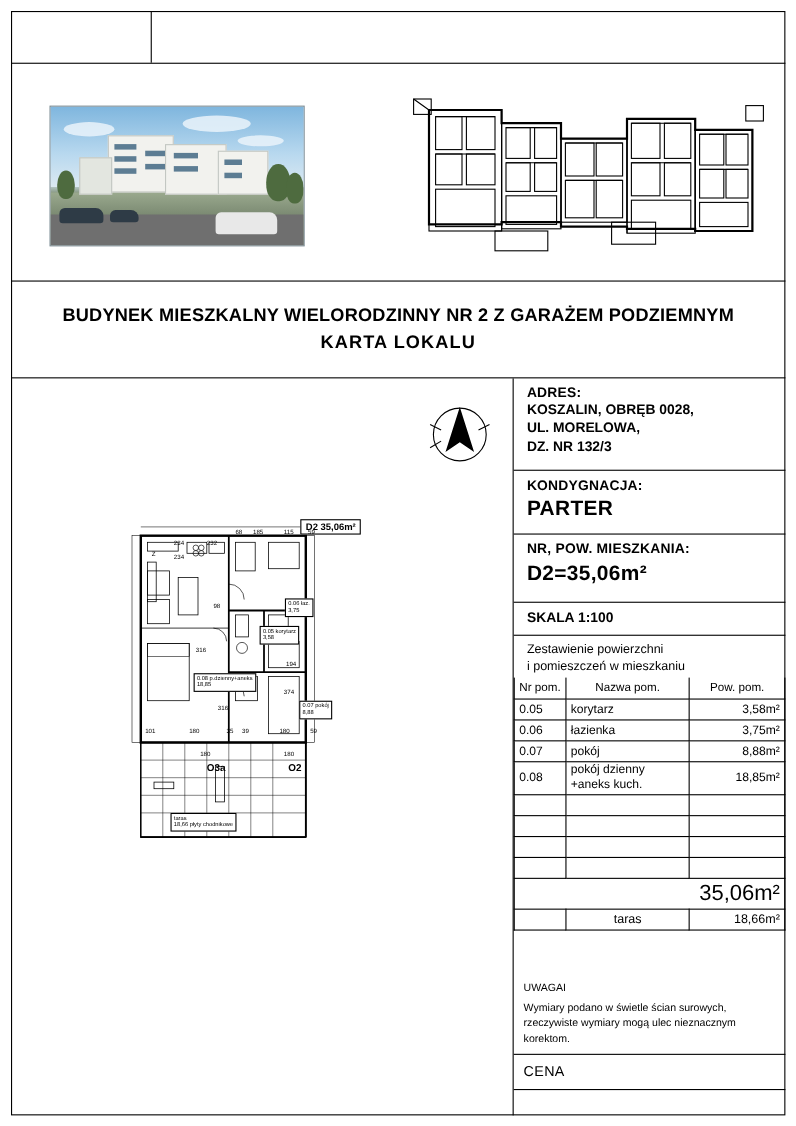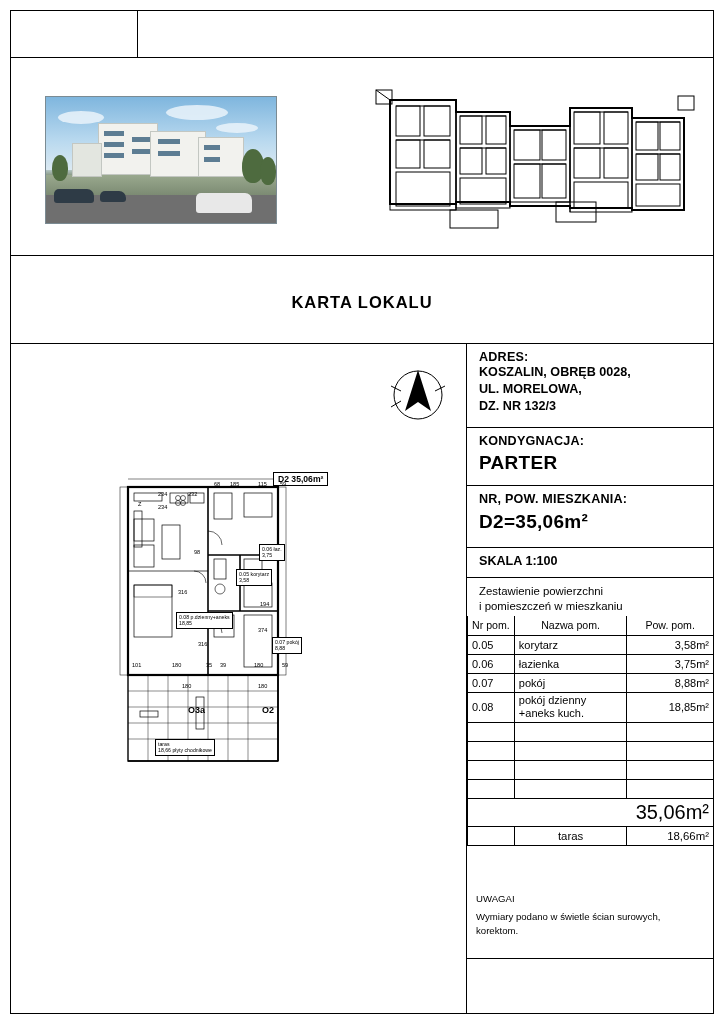--- a/index.html
+++ b/index.html
@@ -194,21 +194,21 @@
   .dim { position: absolute; font-size: 5.6px; color:#000; }
   .rmbox {
     position: absolute;
     border: 1px solid #000;
     background: #fff;
     font-size: 5.2px;
     line-height: 6.4px;
     padding: 1px 2px;
     white-space: nowrap;
   }
-  .bigtxt { position:absolute; font-size: 9px; font-weight: bold; margin-top: 12px; }
+  .bigtxt { position:absolute; font-size: 9px; font-weight: bold; }
   svg { display: block; }
 </style>
 </head>
 <body>
 
 <div class="page">
 
   <div class="frame"></div>
 
   <div class="hdr-strip">
@@ -289,20 +289,21 @@
           <path d="M36 24 h54 M36 58 h54 M100 34 h46 M100 66 h46 M154 48 h52 M154 82 h52 M214 30 h54 M214 66 h54 M276 40 h44 M276 72 h44"></path>
         </g>
         <g stroke="#000" stroke-width="2" fill="none">
           <path d="M30 18 h66 v12 h54 v14 h60 v-18 h62 v10 h52 v92 h-52 v-2 h-62 v-2 h-60 v-4 h-54 v2 h-66 z"></path>
         </g>
       </svg>
     </div>
   </div>
 
   <div class="title-block">
+    <div class="title-line1">BUDYNEK MIESZKALNY WIELORODZINNY  NR 2 Z  GARAŻEM PODZIEMNYM</div>
     <div class="title-line2">KARTA   LOKALU</div>
   </div>
 
   <div class="body-left">
 
     <div class="compass">
       <svg width="62" height="62" viewBox="0 0 62 62">
         <circle cx="31" cy="31" r="24" fill="none" stroke="#000" stroke-width="1"></circle>
         <path d="M31 6 L44 47 L31 38 L18 47 Z" fill="#000"></path>
         <line x1="4" y1="22" x2="14" y2="27" stroke="#000" stroke-width="1"></line>
@@ -502,18 +503,22 @@
             <td class="col-nz" style="text-align:center;">taras</td>
             <td class="col-pw">18,66m²</td>
           </tr>
         </tbody>
       </table>
     </div>
 
     <div class="rcell uwagi" style="top:543px; height:72px;">
       <div class="hd">UWAGAI</div>
       <div>Wymiary podano w świetle ścian surowych,</div>
+      <div>rzeczywiste wymiary mogą ulec nieznacznym</div>
       <div>korektom.</div>
     </div>
 
+    <div class="rcell cena" style="top:615px; height:32px;">
+      <span>CENA</span>
+    </div>
 
   </div>
 </div>
 
 </body></html>

